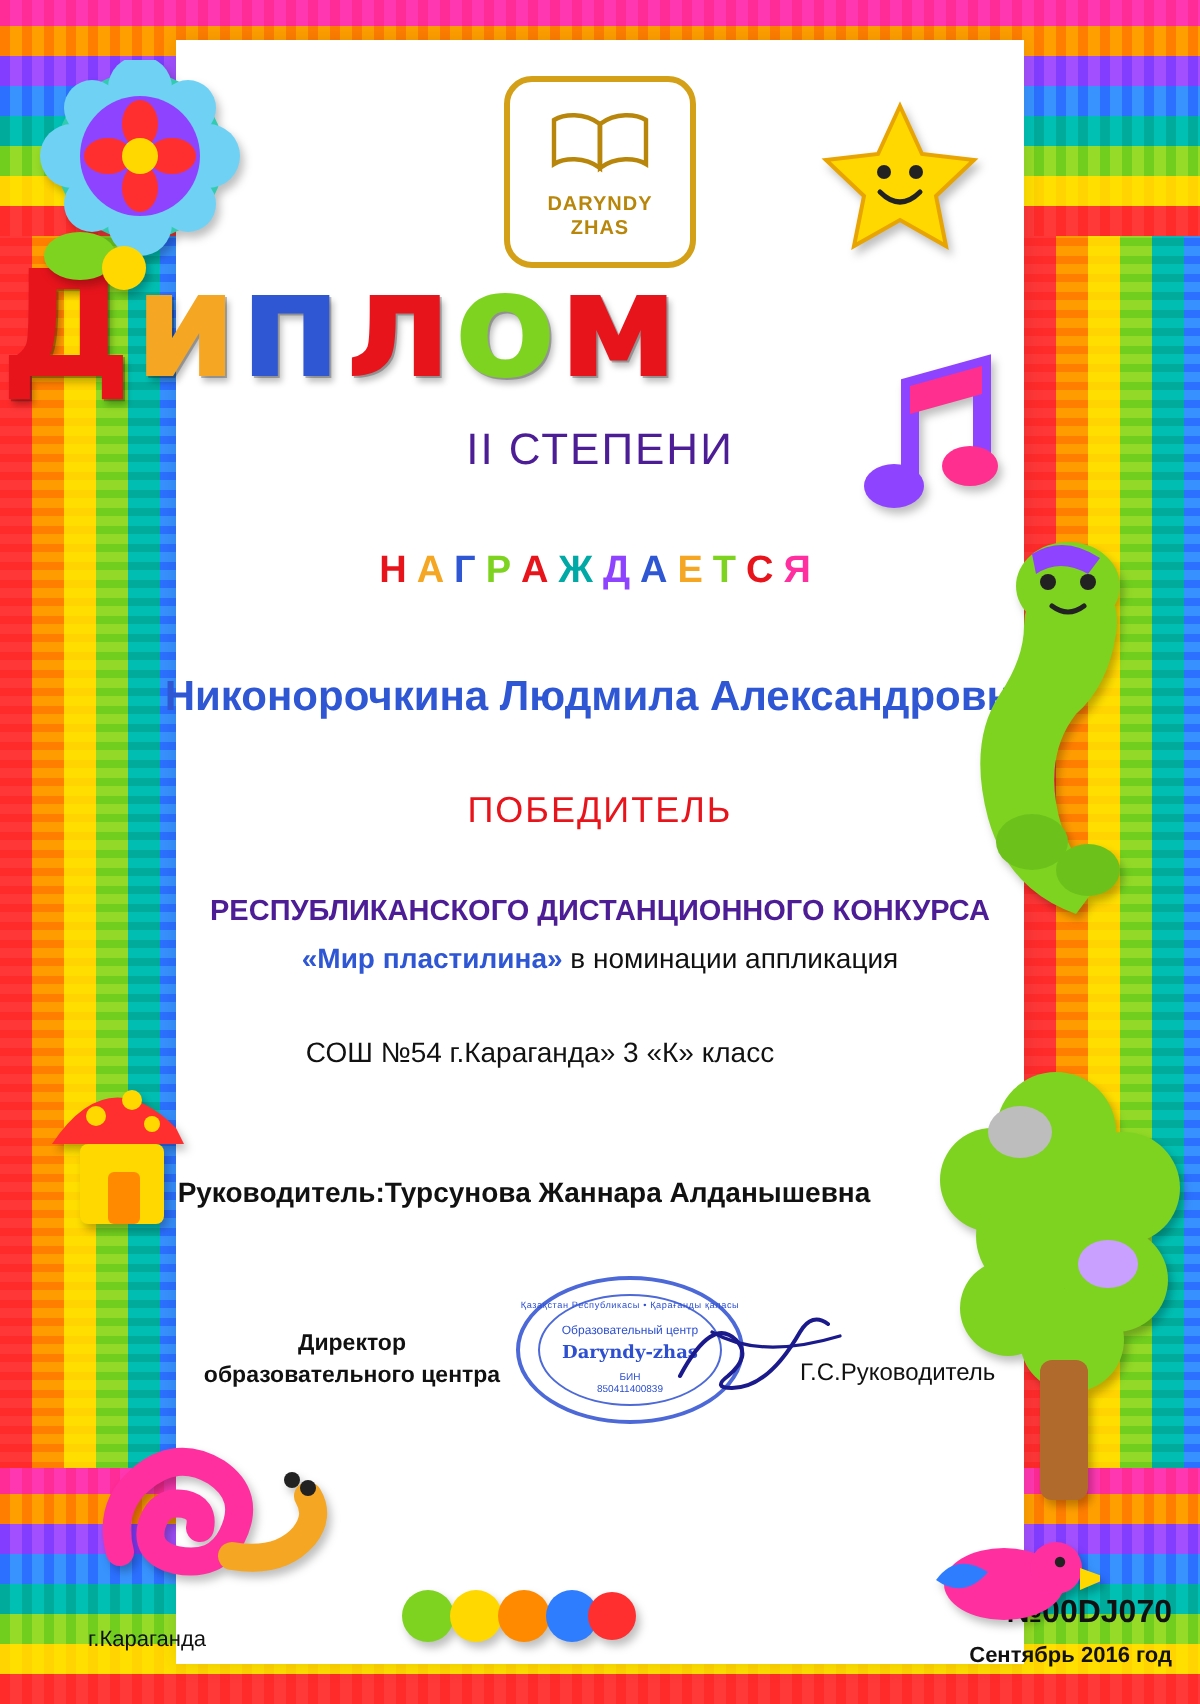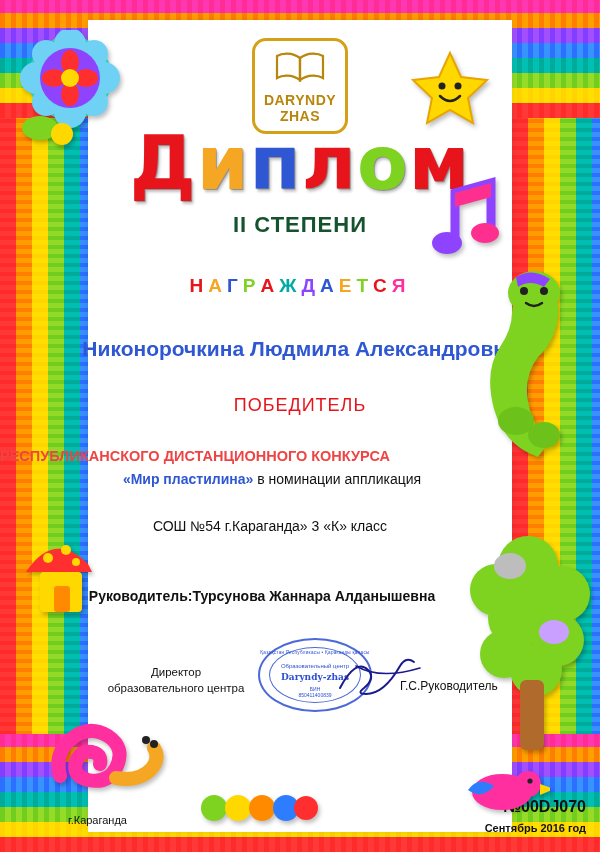--- a/index.html
+++ b/index.html
@@ -96,56 +96,56 @@
     box-sizing: border-box;
     display: flex;
     flex-direction: column;
     align-items: center;
     justify-content: center;
     z-index: 8;
   }
   .logo-book { margin-top: 2px; }
   .logo-text {
     margin-top: 4px;
-    font-size: 14px;
+    font-size: 10px;
     font-weight: bold;
     color: #b8860b;
     letter-spacing: 0.5px;
     text-align: center;
     line-height: 1.15;
     white-space: pre-line;
   }
 
   .title {
     position: absolute;
     top: 120px;
     left: 0;
     width: 600px;
-    text-align: center;
+    text-align: left;
     font-size: 74px;
     font-weight: bold;
     font-family: "DejaVu Sans", sans-serif;
     letter-spacing: 1px;
   }
   .title span {
     display: inline-block;
     text-shadow:
       1px 1px 0 rgba(0,0,0,0.25),
       2px 3px 3px rgba(0,0,0,0.25);
   }
 
   .degree {
     position: absolute;
     top: 212px;
     left: 0;
     width: 600px;
     text-align: center;
     font-size: 22px;
-    font-weight: bold;
-    color: #14532d;
+    font-weight: normal;
+    color: #4c1d95;
     letter-spacing: 1px;
   }
 
   .awarded {
     position: absolute;
     top: 275px;
     left: 0;
     width: 600px;
     text-align: center;
     font-size: 19px;
@@ -175,30 +175,31 @@
     font-weight: normal;
     color: #e8141c;
     letter-spacing: 1px;
   }
 
   .contest {
     position: absolute;
     top: 448px;
     left: 0;
     width: 600px;
+    text-align: center;
     font-size: 14.5px;
     font-weight: bold;
-    color: #ef4444;
+    color: #4c1d95;
   }
 
   .nomination {
     position: absolute;
     top: 471px;
     left: 0;
-    width: 544px;
+    width: 600px;
     text-align: center;
     font-size: 14px;
     color: #111111;
   }
   .nomination .quoted {
     color: #2f57d4;
     font-weight: bold;
   }
 
   .school {
@@ -311,21 +312,20 @@
     z-index: 10;
   }
 
   .city {
     position: absolute;
     left: 44px;
     bottom: 26px;
     font-size: 11px;
     color: #111111;
     z-index: 10;
-    padding-left: 24px;
   }
   .doc-number {
     position: absolute;
     right: 14px;
     bottom: 36px;
     font-size: 16px;
     color: #111111;
     font-weight: bold;
     z-index: 10;
   }
@@ -511,21 +511,21 @@
     <div class="contest">РЕСПУБЛИКАНСКОГО ДИСТАНЦИОННОГО КОНКУРСА</div>
 
     <div class="nomination">
       <span class="quoted">«Мир пластилина»</span><span> в номинации аппликация</span>
     </div>
 
     <div class="school">СОШ №54 г.Караганда» 3 «К» класс</div>
 
     <div class="supervisor">Руководитель:Турсунова Жаннара Алданышевна</div>
 
-    <div class="director-block" style="white-space: pre-line;"><span>Директор
+    <div class="director-block" style="white-space: pre-line; font-weight: bold;"><span>Директор
 образовательного центра</span></div>
 
     <div class="director-name">Г.С.Руководитель</div>
 
     <div class="stamp">
       <div class="stamp-oval"></div>
       <div class="stamp-oval inner"></div>
       <div class="stamp-top-text">Қазақстан Республикасы • Қарағанды қаласы</div>
       <div class="stamp-mid-text">Образовательный центр</div>
       <div class="stamp-name">Daryndy-zhas</div>

